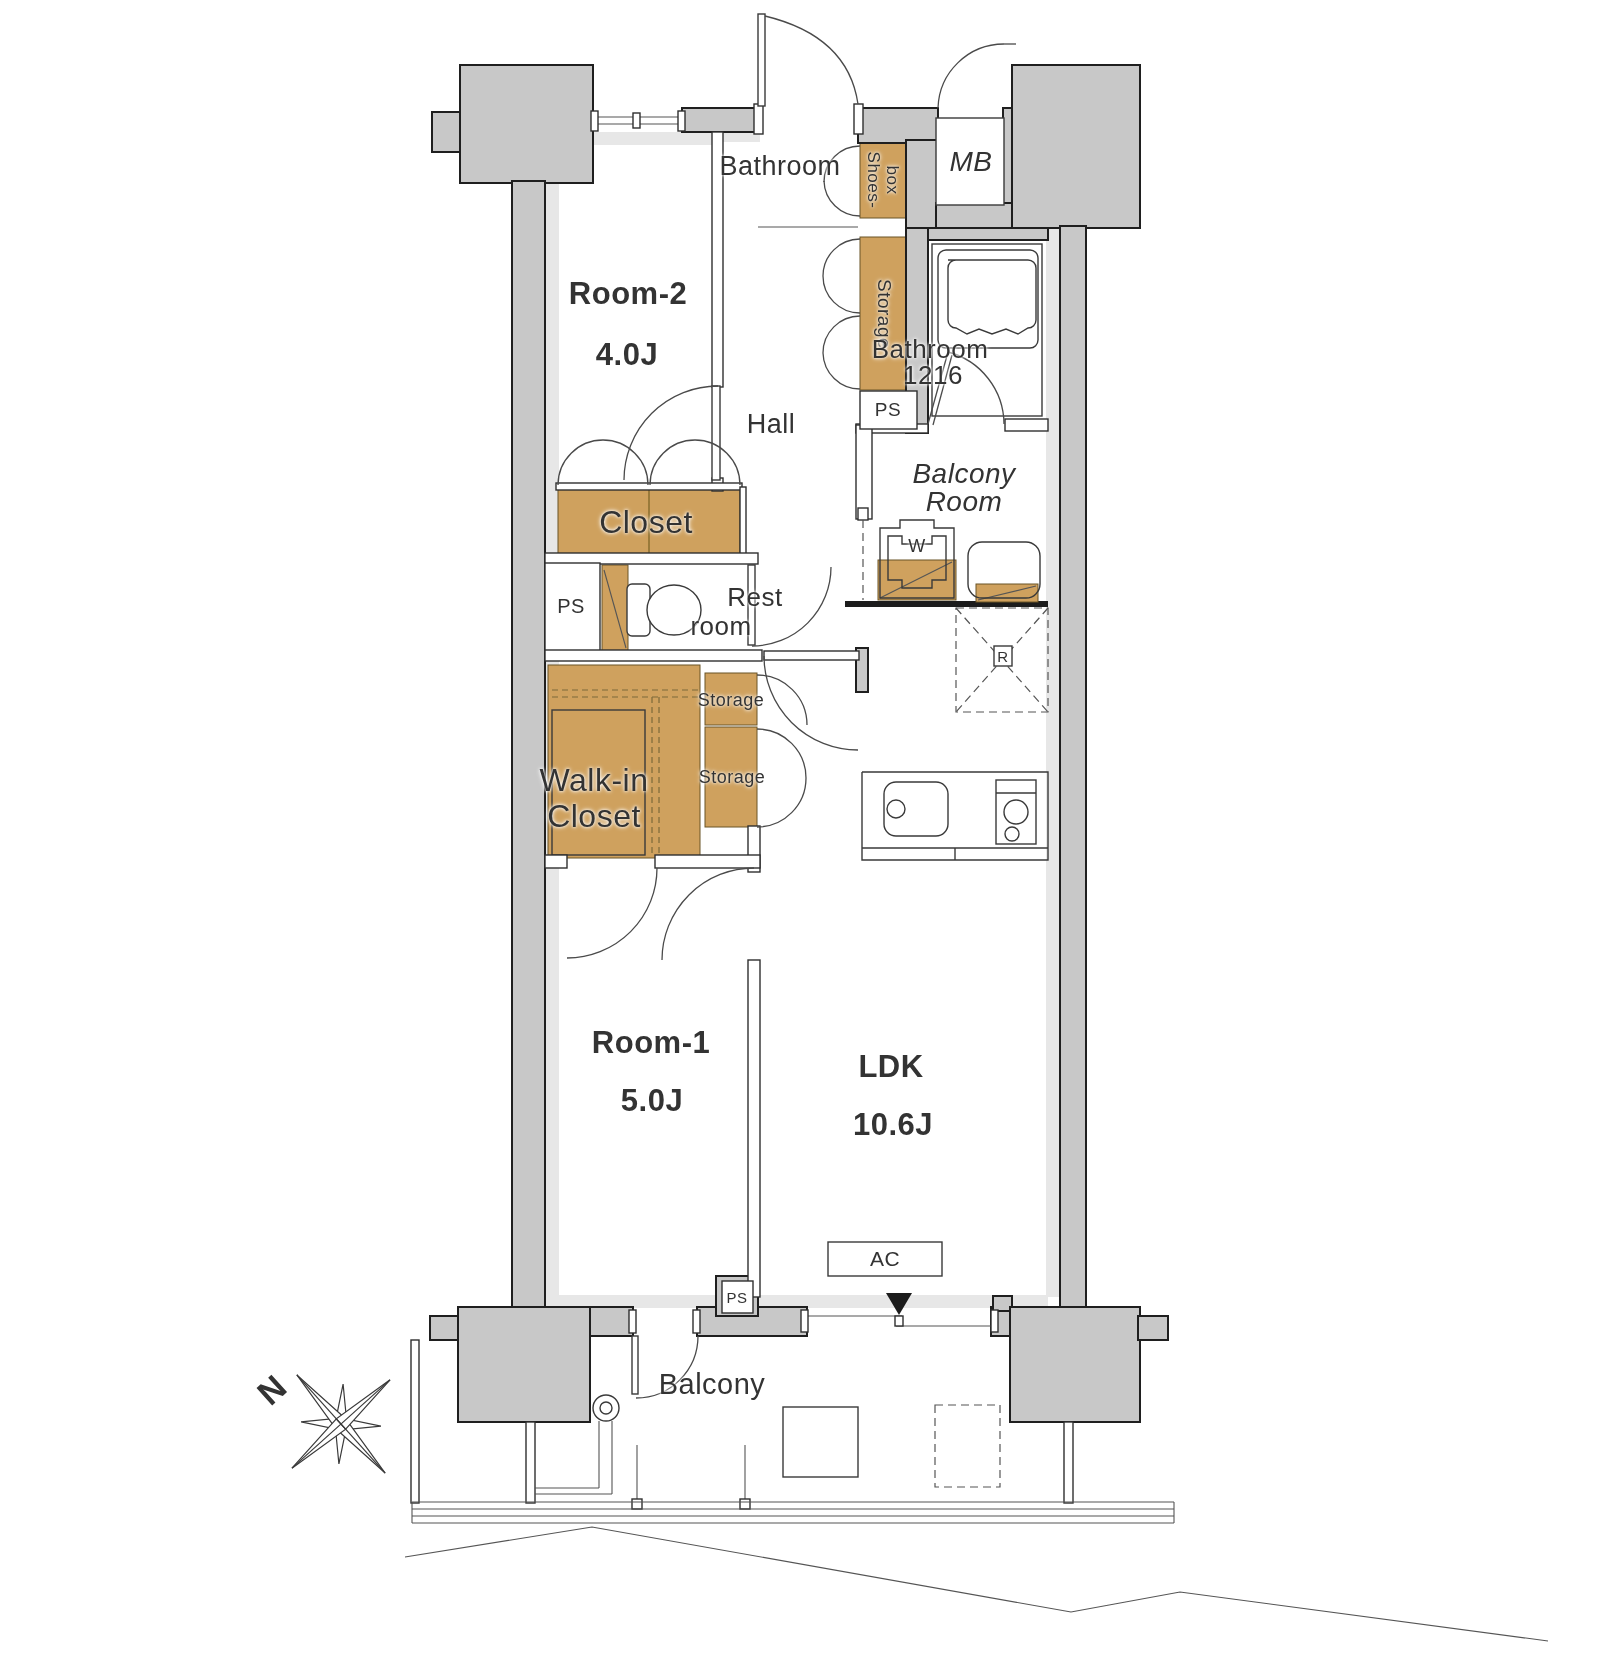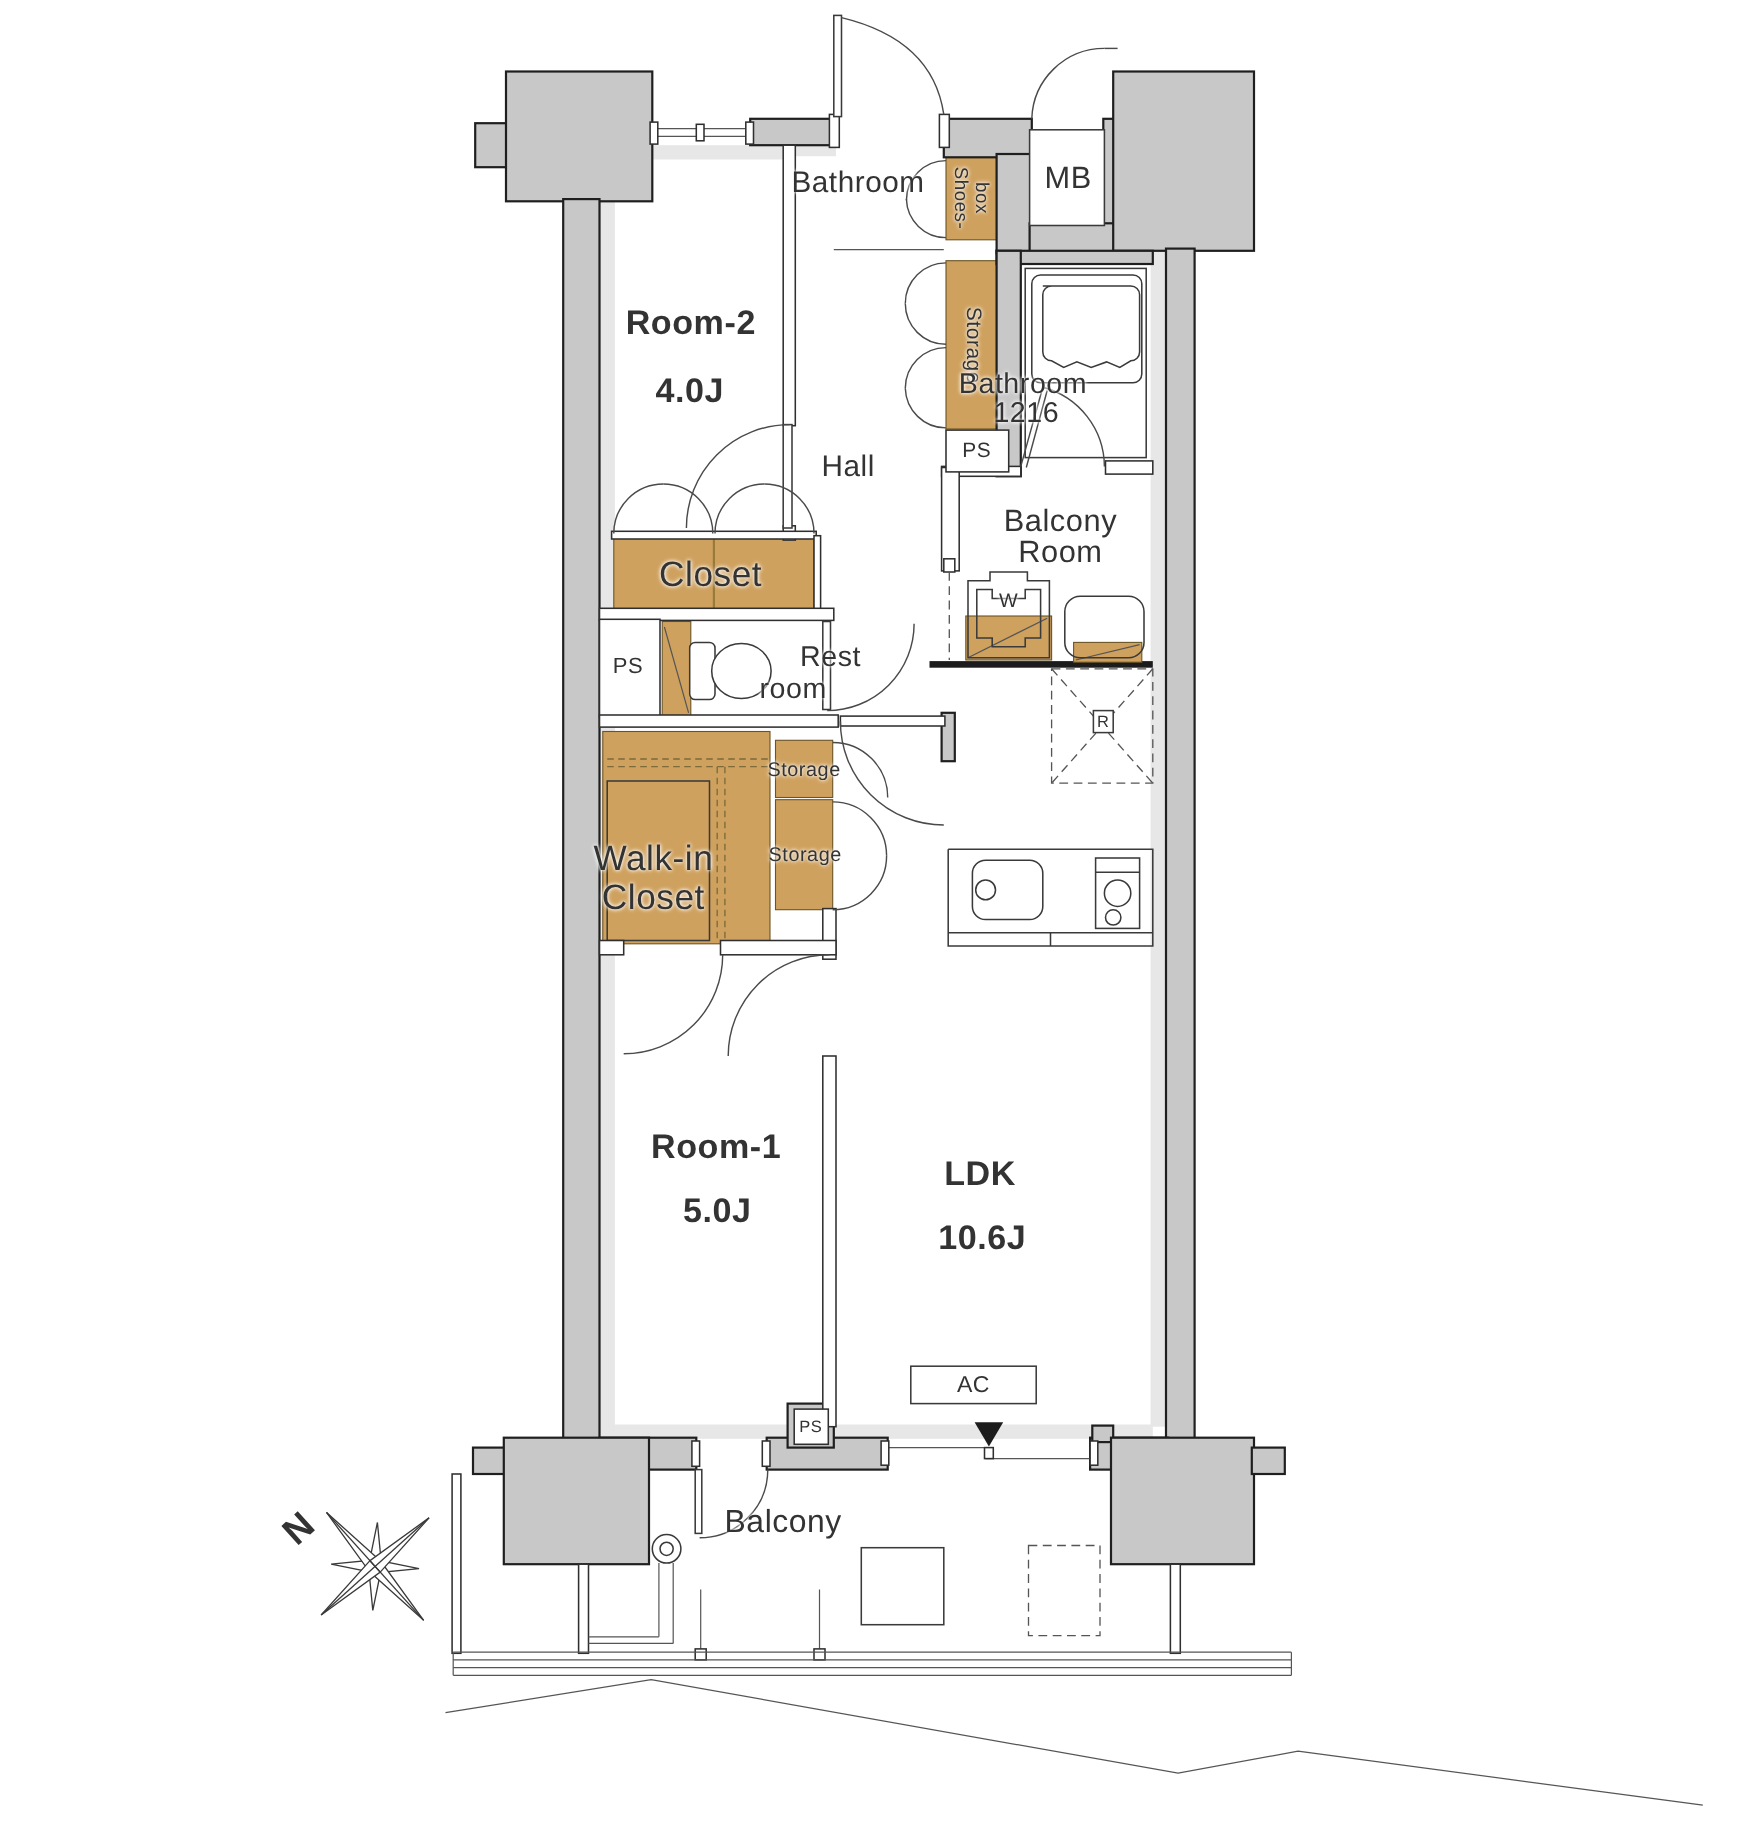--- a/index.html
+++ b/index.html
@@ -17,21 +17,21 @@
   .door {fill:none;stroke:#4a4a4a;stroke-width:1.3;}
   .thin {fill:none;stroke:#555555;stroke-width:1.1;}
   .dash {fill:none;stroke:#555555;stroke-width:1.2;stroke-dasharray:8 5;}
   .dash2{fill:none;stroke:#7c6a3a;stroke-width:1.2;stroke-dasharray:6 4;}
   .blk  {fill:#1c1c1c;stroke:none;}
   
   .lbl{position:absolute;color:#333;white-space:nowrap;transform:translate(-50%,-50%);
        text-shadow:0 0 5px #fff,0 0 3px #fff;letter-spacing:.5px;}
   .vert{transform:translate(-50%,-50%) rotate(90deg);}
   .nrot{transform:translate(-50%,-50%) rotate(-42deg);font-weight:600;}
-  .s31{font-size:31px;font-weight:bold;} .s29{font-size:29px;} .s28{font-size:28px;} .s27{font-size:27px;}
+  .s31{font-size:31px;font-weight:bold;} .s29{font-size:29px;} .s28{font-size:28px;font-style:italic;} .s27{font-size:27px;}
   .s26{font-size:26px;} .s24{font-size:32px;} .s21{font-size:21px;} .s20{font-size:20px;}
   .s19{font-size:19px;} .s18{font-size:18px;} .s17{font-size:17px;} .s15{font-size:15px;}
   .s34{font-size:34px;}
 </style>
 </head>
 <body>
 
 <div id="stage">
 
 <svg id="plan-svg" width="1600" height="1660" viewBox="0 0 1600 1660">

